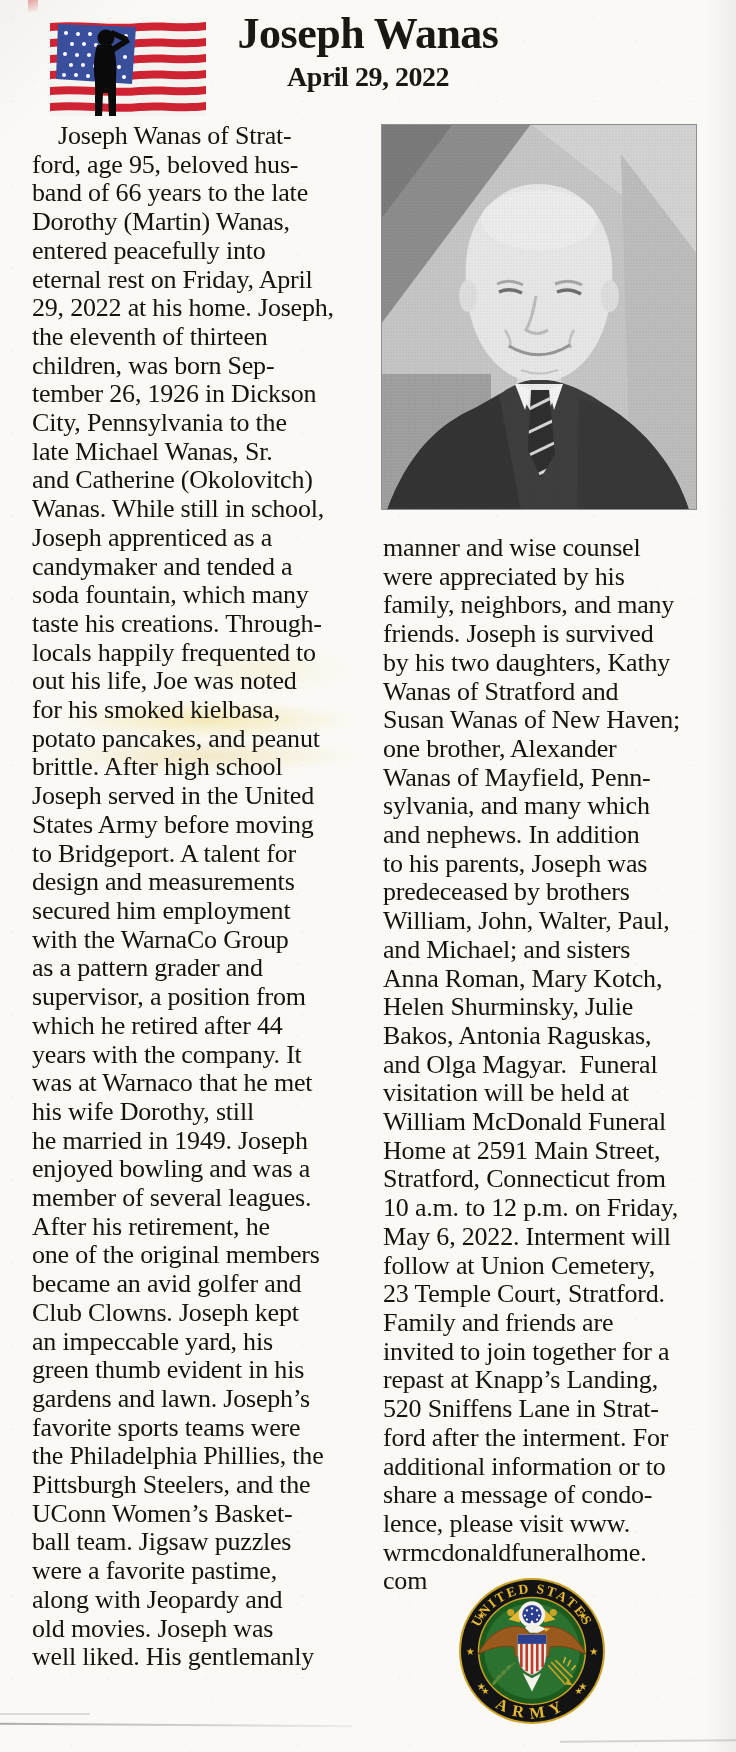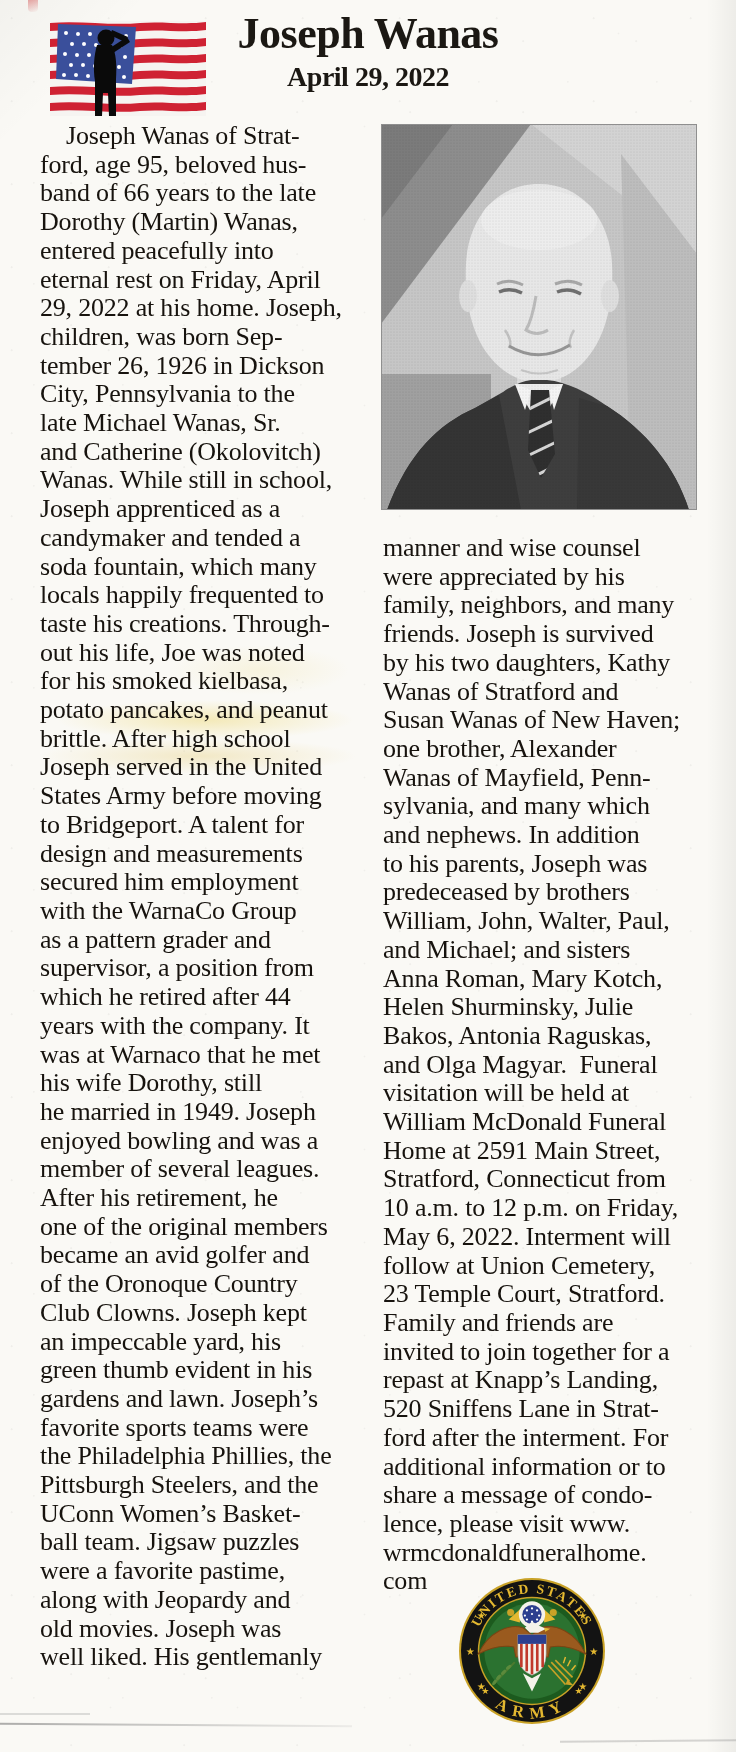--- a/index.html
+++ b/index.html
@@ -19,21 +19,21 @@
       linear-gradient(to right, rgba(0,0,0,0) 96%, rgba(0,0,0,0.05) 100%),
       linear-gradient(135deg, rgba(0,0,0,0.03) 0%, rgba(0,0,0,0) 6%);
     background-size:97px 83px,113px 71px,89px 101px,127px 93px,100% 100%,100% 100%;
   }
   .flag{position:absolute;left:50px;top:21px;width:156px;height:95px;}
   .header-text{position:absolute;left:0;top:10px;width:736px;text-align:center;color:#1b1813;}
   .title{font-size:44px;line-height:48px;font-weight:700;letter-spacing:-0.5px;}
   .date{font-size:28px;line-height:38px;font-weight:700;letter-spacing:-0.5px;}
   .photo{position:absolute;left:381px;top:124px;width:316px;height:386px;}
   .col{position:absolute;color:#17130e;}
-  .col-left{left:40px;top:122px;width:318px;}
+  .col-left{left:32px;top:122px;width:318px;}
   .col-right{left:383px;top:534px;width:316px;}
   .tline{font-size:26px;line-height:28.7px;white-space:pre;letter-spacing:-0.2px;}
   .col-left .tline:first-child{padding-left:26px;}
   .seal{position:absolute;left:458px;top:1577px;width:148px;height:148px;}
   .stain{position:absolute;pointer-events:none;border-radius:50%;}
   .stain-1{left:55px;top:700px;width:300px;height:40px;
     background:radial-gradient(ellipse at center, rgba(236,214,110,0.45), rgba(236,214,110,0) 70%);}
   .stain-2{left:38px;top:738px;width:320px;height:36px;
     background:radial-gradient(ellipse at center, rgba(230,205,120,0.38), rgba(230,205,120,0) 70%);}
   .stain-3{left:170px;top:645px;width:180px;height:50px;
@@ -168,31 +168,32 @@
 <div class="stain stain-3"></div>
 
 <div class="col col-left">
     <div class="tline">Joseph Wanas of Strat-</div>
     <div class="tline">ford, age 95, beloved hus-</div>
     <div class="tline">band of 66 years to the late</div>
     <div class="tline">Dorothy (Martin) Wanas,</div>
     <div class="tline">entered peacefully into</div>
     <div class="tline">eternal rest on Friday, April</div>
     <div class="tline">29, 2022 at his home. Joseph,</div>
+    <div class="tline">the eleventh of thirteen</div>
     <div class="tline">children, was born Sep-</div>
     <div class="tline">tember 26, 1926 in Dickson</div>
     <div class="tline">City, Pennsylvania to the</div>
     <div class="tline">late Michael Wanas, Sr.</div>
     <div class="tline">and Catherine (Okolovitch)</div>
     <div class="tline">Wanas. While still in school,</div>
     <div class="tline">Joseph apprenticed as a</div>
     <div class="tline">candymaker and tended a</div>
     <div class="tline">soda fountain, which many</div>
+    <div class="tline">taste his creations. Through-</div>
     <div class="tline">locals happily frequented to</div>
-    <div class="tline">taste his creations. Through-</div>
     <div class="tline">out his life, Joe was noted</div>
     <div class="tline">for his smoked kielbasa,</div>
     <div class="tline">potato pancakes, and peanut</div>
     <div class="tline">brittle. After high school</div>
     <div class="tline">Joseph served in the United</div>
     <div class="tline">States Army before moving</div>
     <div class="tline">to Bridgeport. A talent for</div>
     <div class="tline">design and measurements</div>
     <div class="tline">secured him employment</div>
     <div class="tline">with the WarnaCo Group</div>
@@ -201,21 +202,20 @@
     <div class="tline">which he retired after 44</div>
     <div class="tline">years with the company. It</div>
     <div class="tline">was at Warnaco that he met</div>
     <div class="tline">his wife Dorothy, still</div>
     <div class="tline">he married in 1949. Joseph</div>
     <div class="tline">enjoyed bowling and was a</div>
     <div class="tline">member of several leagues.</div>
     <div class="tline">After his retirement, he</div>
     <div class="tline">one of the original members</div>
     <div class="tline">became an avid golfer and</div>
-    <div class="tline">of the Oronoque Country</div>
     <div class="tline">Club Clowns. Joseph kept</div>
     <div class="tline">an impeccable yard, his</div>
     <div class="tline">green thumb evident in his</div>
     <div class="tline">gardens and lawn. Joseph’s</div>
     <div class="tline">favorite sports teams were</div>
     <div class="tline">the Philadelphia Phillies, the</div>
     <div class="tline">Pittsburgh Steelers, and the</div>
     <div class="tline">UConn Women’s Basket-</div>
     <div class="tline">ball team. Jigsaw puzzles</div>
     <div class="tline">were a favorite pastime,</div>

